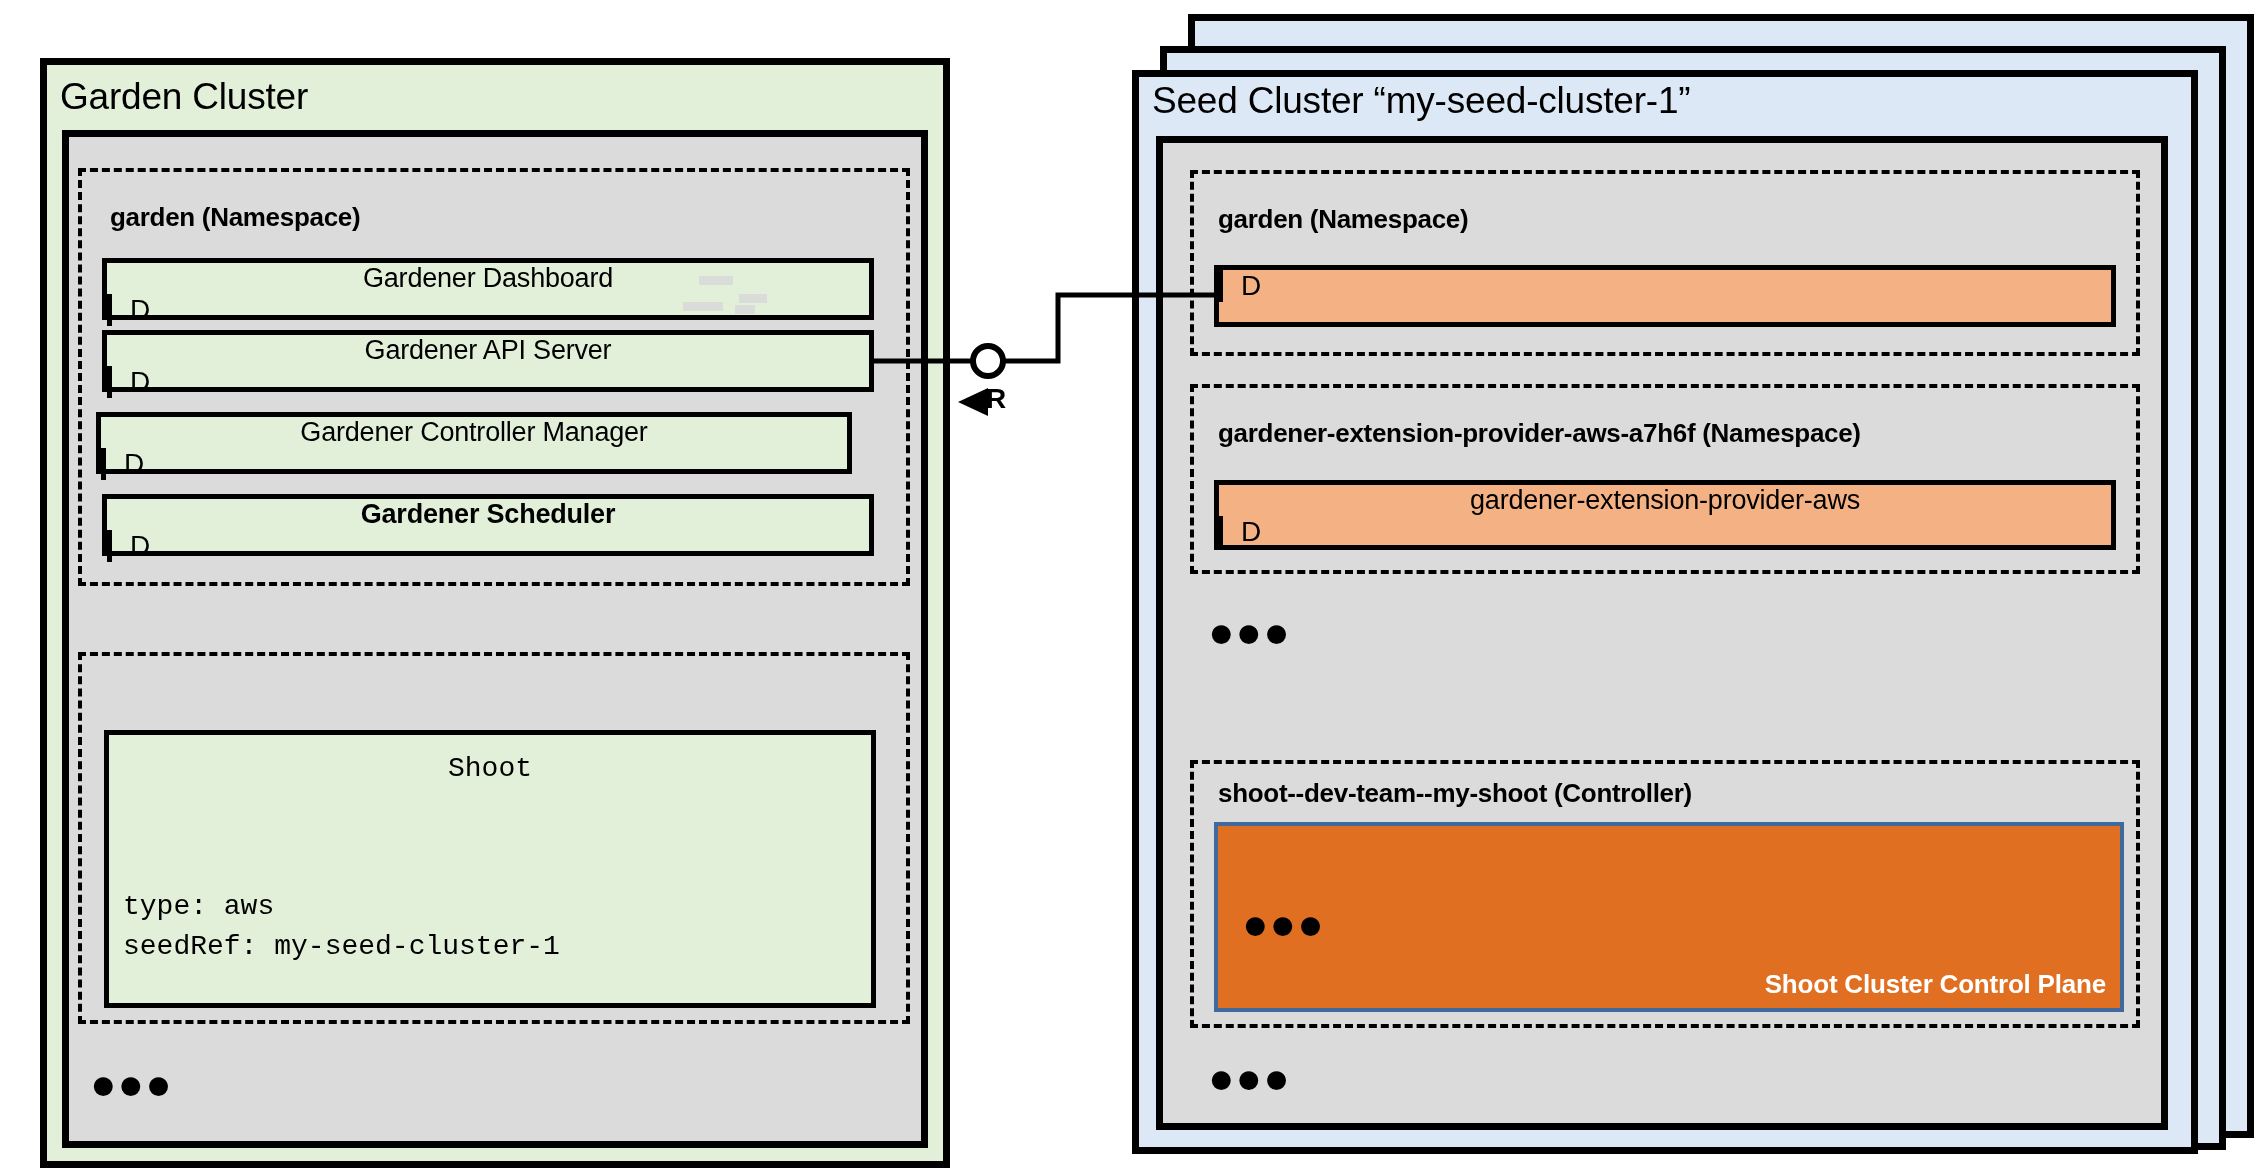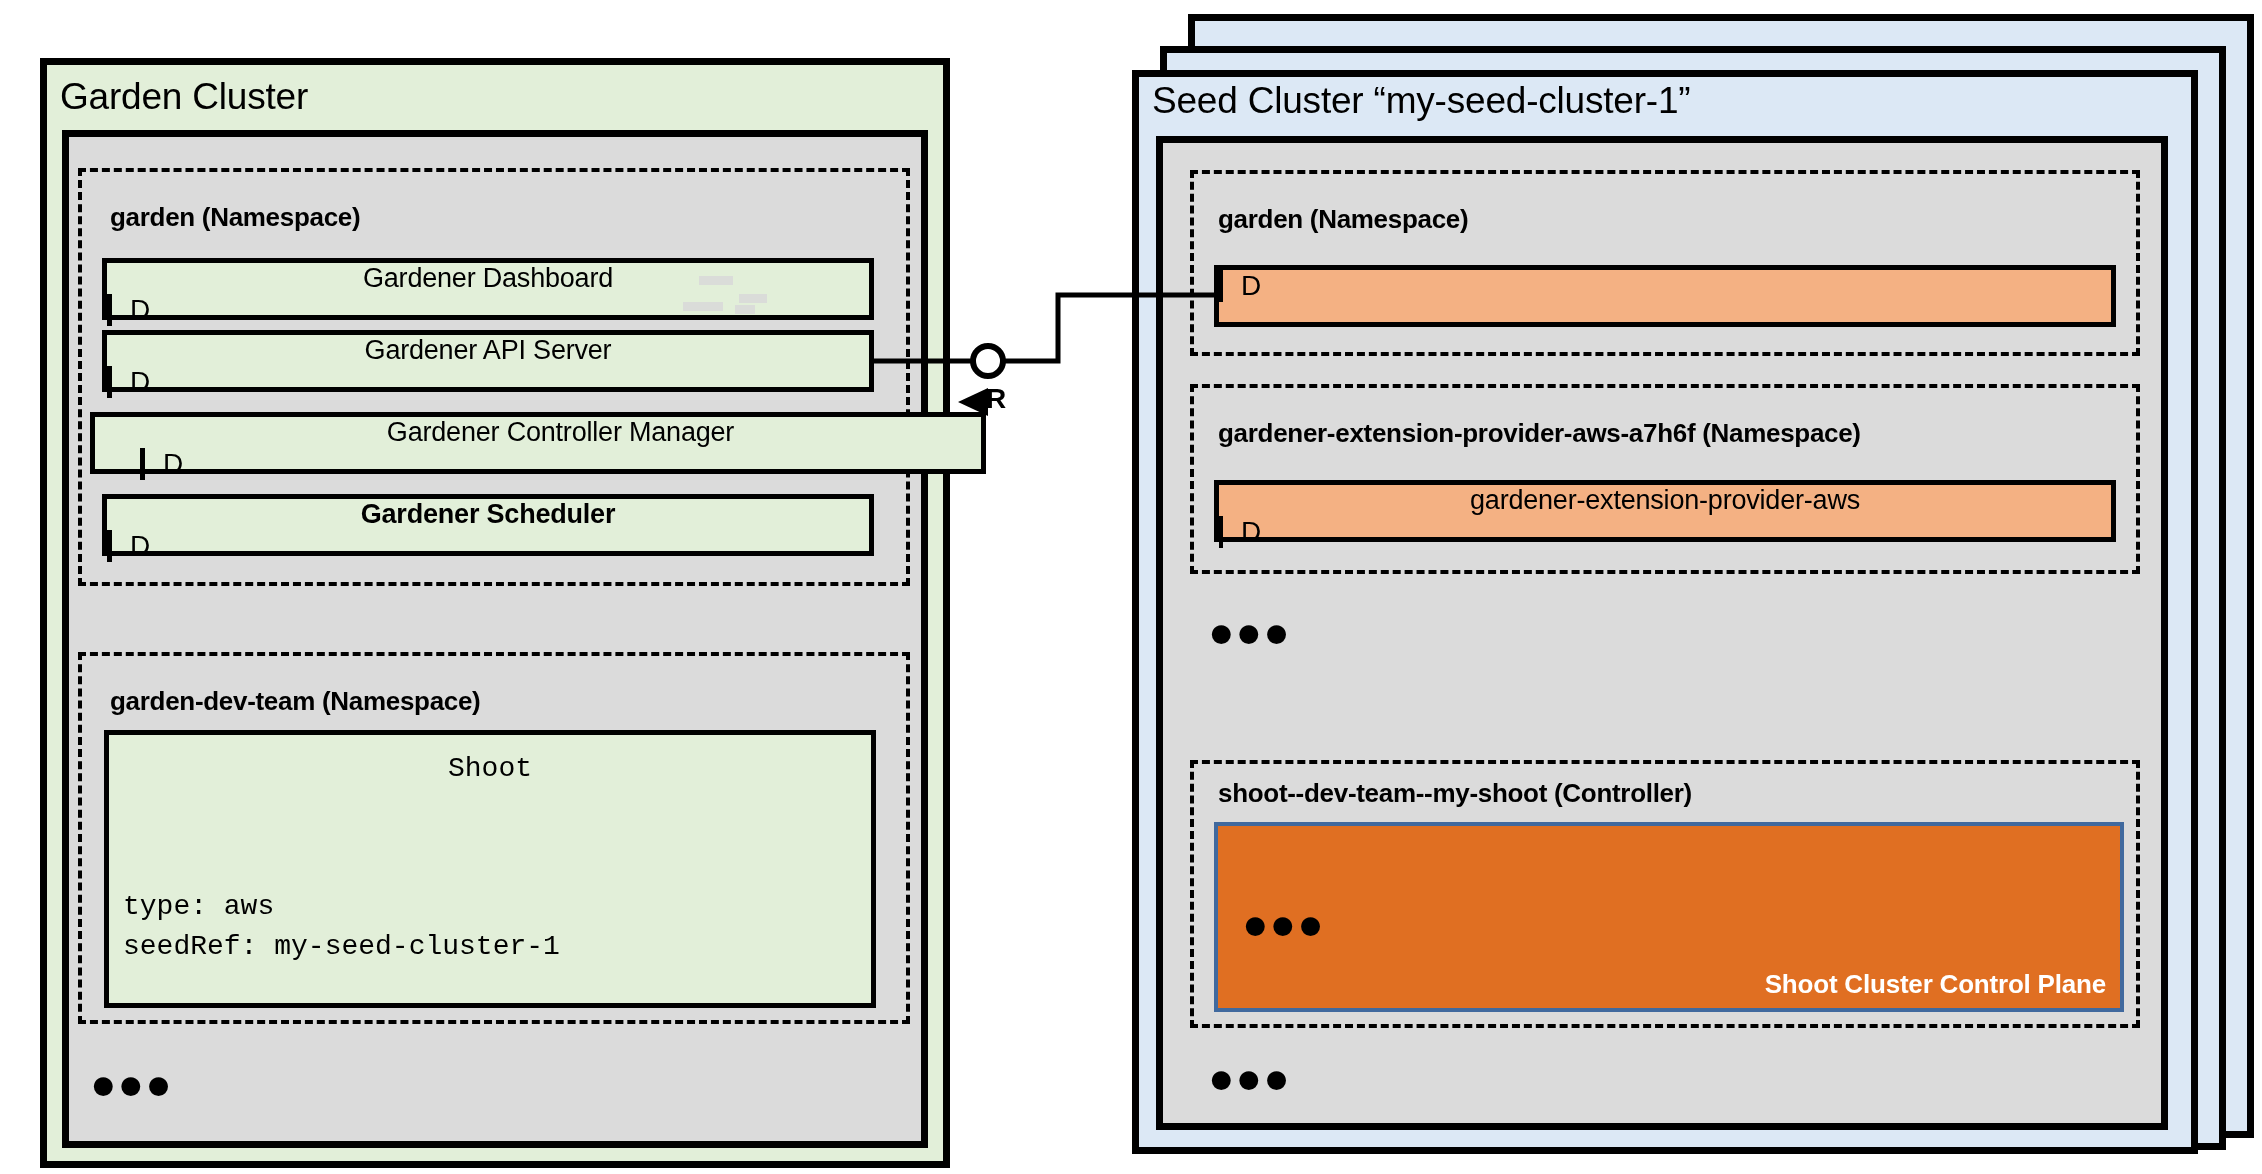--- a/index.html
+++ b/index.html
@@ -190,32 +190,31 @@
       <span class="artifact" style="left:628px; top:42px; width:20px; height:9px;"></span>
     </div>
     <div class="comp-badge">D</div>
   </div>
 
   <div class="abs comp green" style="left:102px; top:330px; width:772px; height:62px;">
     <div class="comp-label">Gardener API Server</div>
     <div class="comp-badge">D</div>
   </div>
 
-  <div class="abs comp green" style="left:90px; top:412px; width:896px; height:62px;padding-left:45px;">
+  <div class="abs comp green" style="left:96px; top:412px; width:756px; height:62px;">
     <div class="comp-label">Gardener Controller Manager</div>
     <div class="comp-badge">D</div>
   </div>
 
   <div class="abs comp green bold" style="left:102px; top:494px; width:772px; height:62px;">
     <div class="comp-label">Gardener Scheduler</div>
     <div class="comp-badge">D</div>
   </div>
 
   <div class="abs ns-box" style="left:78px; top:652px; width:832px; height:372px;"></div>
-  <div class="ns-title" style="left:110px; top:686px;">garden-dev-team (Namespace)</div>
 
   <div class="shoot-card" style="left:104px; top:730px; width:762px; height:268px;">
     <div class="shoot-kind" style="top:18px;">Shoot</div>
     <div class="shoot-spec" style="left:14px; top:152px;">type: aws
 seedRef: my-seed-cluster-1</div>
   </div>
 
   <div class="dots" style="left:90px; top:1062px;">●●●</div>
 
   <div class="abs cluster-box" style="left:1132px; top:70px; width:1066px; height:1084px; background:#DCE8F5;"></div>
@@ -226,21 +225,21 @@
   <div class="abs ns-box" style="left:1190px; top:170px; width:950px; height:186px;"></div>
   <div class="ns-title" style="left:1218px; top:204px;">garden (Namespace)</div>
 
   <div class="abs comp orange" style="left:1214px; top:265px; width:902px; height:62px;">
     <div class="comp-badge">D</div>
   </div>
 
   <div class="abs ns-box" style="left:1190px; top:384px; width:950px; height:190px;"></div>
   <div class="ns-title" style="left:1218px; top:418px;">gardener-extension-provider-aws-a7h6f (Namespace)</div>
 
-  <div class="abs comp orange orange-plain" style="left:1214px; top:480px; width:902px; height:62px;">
+  <div class="abs comp orange orange-plain" style="left:1214px; top:480px; width:902px; height:70px;">
     <div class="comp-label">gardener-extension-provider-aws</div>
     <div class="comp-badge">D</div>
   </div>
 
   <div class="dots" style="left:1208px; top:610px;">●●●</div>
 
   <div class="abs ns-box" style="left:1190px; top:760px; width:950px; height:268px;"></div>
   <div class="ns-title" style="left:1218px; top:778px;">shoot--dev-team--my-shoot (Controller)</div>
 
   <div class="control-plane" style="left:1214px; top:822px; width:902px; height:182px;">

